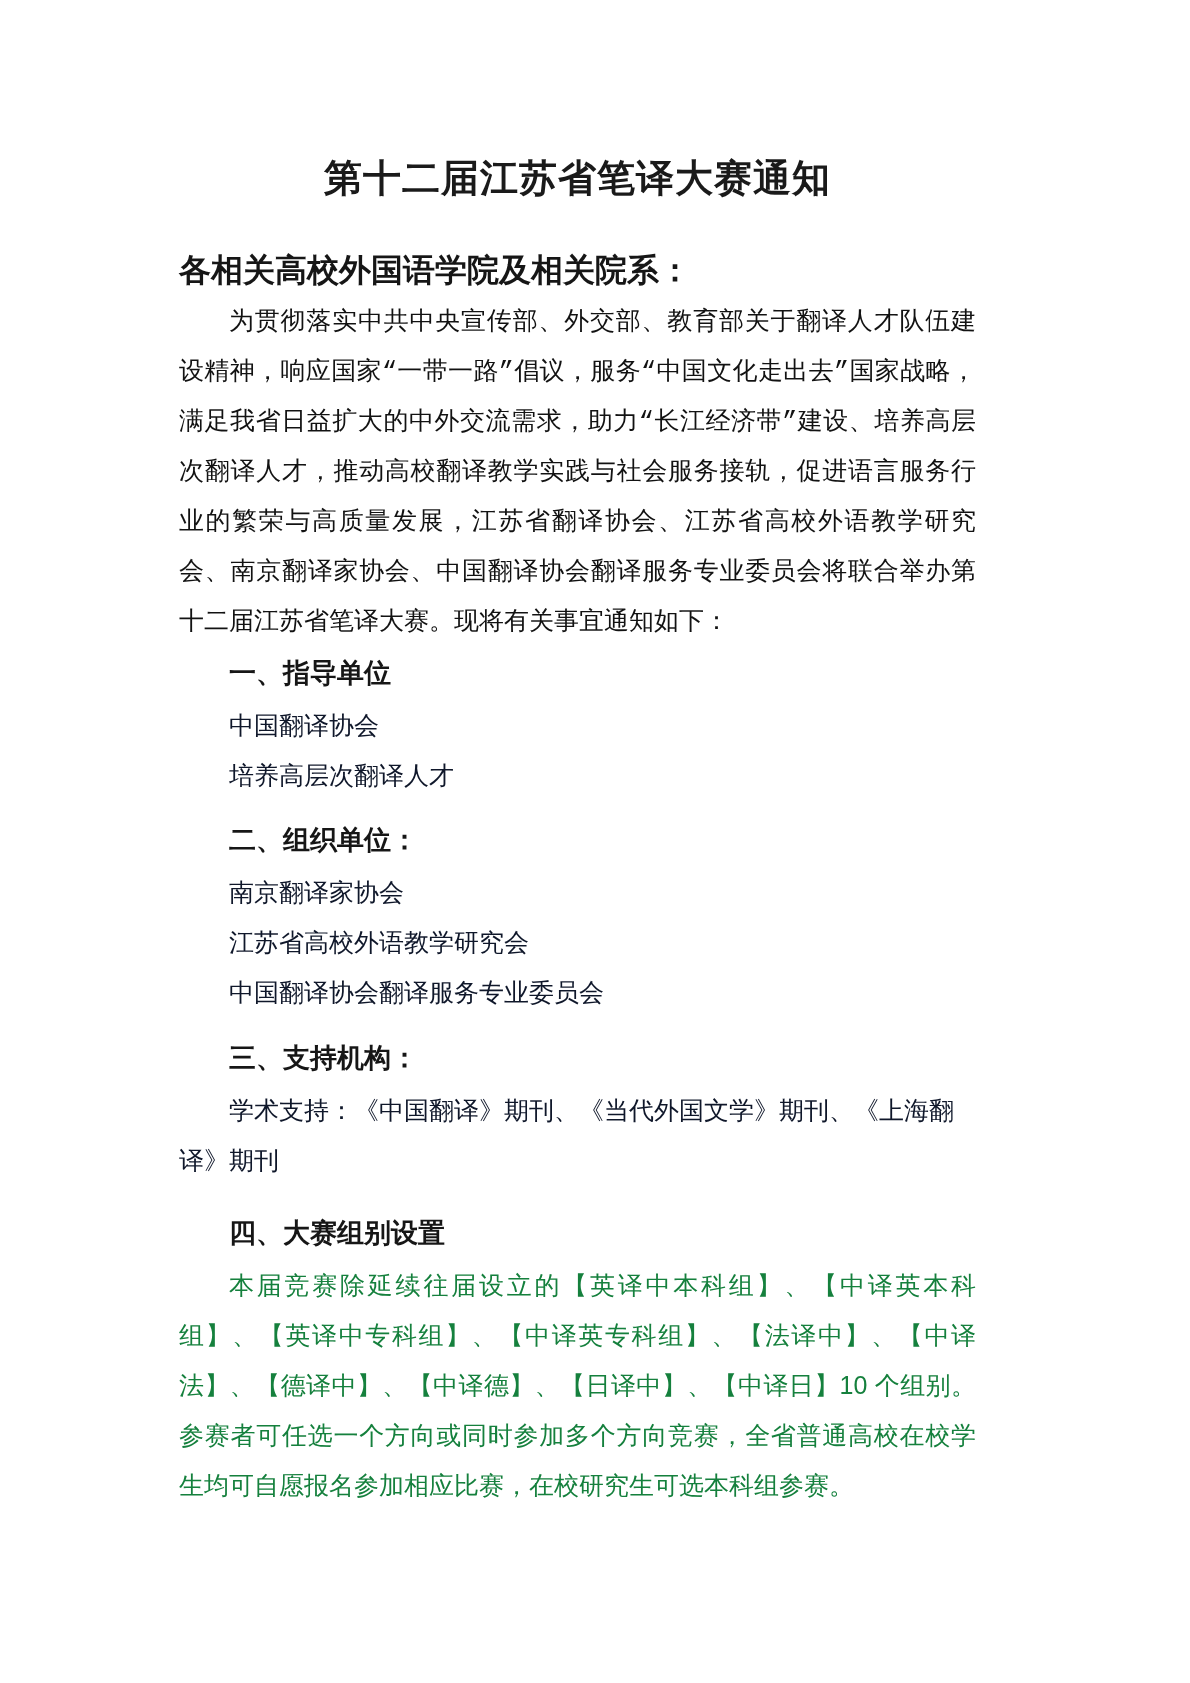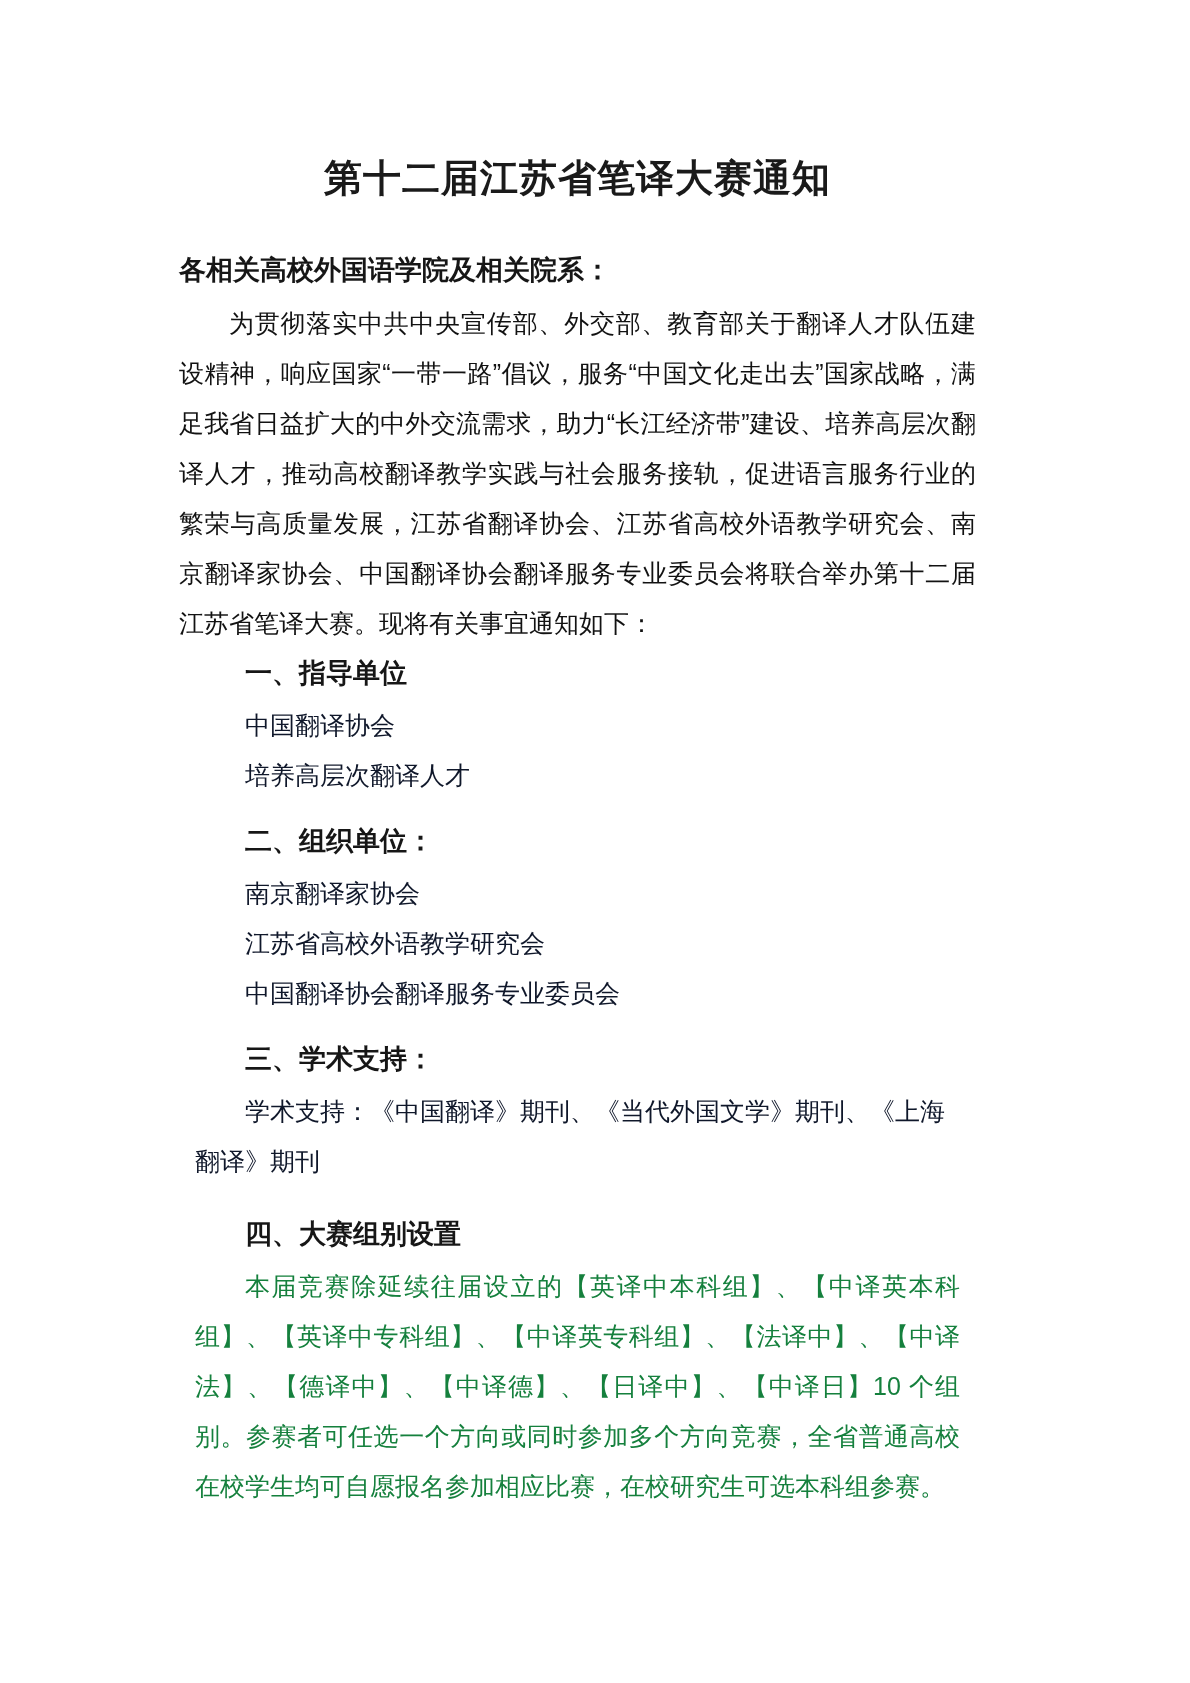--- a/index.html
+++ b/index.html
@@ -31,34 +31,35 @@
     margin: 0 0 42px 0;
     font-size: 38px;
     font-weight: 700;
     line-height: 50px;
     text-align: center;
     color: #1a1a1a;
     letter-spacing: 1px;
   }
   .salutation {
     margin: 0;
-    font-size: 27px;
+    font-size: 32px;
     font-weight: 700;
     line-height: 50px;
     color: #161616;
   }
   .intro {
     margin: 3px 0 0 0;
     font-size: 25px;
     line-height: 50px;
     text-align: justify;
     text-indent: 50px;
     color: #121212;
+    font-family: Liberation Mono, monospace;
   }
-  .section { margin: 16px; }
+  .section { margin: 0; }
   .section.s1 { margin-top: 0; }
   .section.s2 { margin-top: 15px; }
   .section.s3 { margin-top: 16px; }
   .section.s4 { margin-top: 23px; }
   .heading {
     margin: 0 0 2px 0;
     font-size: 27px;
     font-weight: 700;
     line-height: 50px;
     text-indent: 50px;
@@ -99,21 +100,21 @@
     </section>
 
     <section class="section s2">
       <h2 class="heading">二、组织单位：</h2>
       <p class="item">南京翻译家协会</p>
       <p class="item">江苏省高校外语教学研究会</p>
       <p class="item">中国翻译协会翻译服务专业委员会</p>
     </section>
 
     <section class="section s3">
-      <h2 class="heading">三、学术支持：</h2>
+      <h2 class="heading">三、支持机构：</h2>
       <p class="item">学术支持：《中国翻译》期刊、《当代外国文学》期刊、《上海翻译》期刊</p>
     </section>
 
     <section class="section s4">
       <h2 class="heading">四、大赛组别设置</h2>
       <p class="body-par">本届竞赛除延续往届设立的【英译中本科组】、【中译英本科组】、【英译中专科组】、【中译英专科组】、【法译中】、【中译法】、【德译中】、【中译德】、【日译中】、【中译日】10 个组别。参赛者可任选一个方向或同时参加多个方向竞赛，全省普通高校在校学生均可自愿报名参加相应比赛，在校研究生可选本科组参赛。</p>
     </section>
 
   </div>
 </div>

